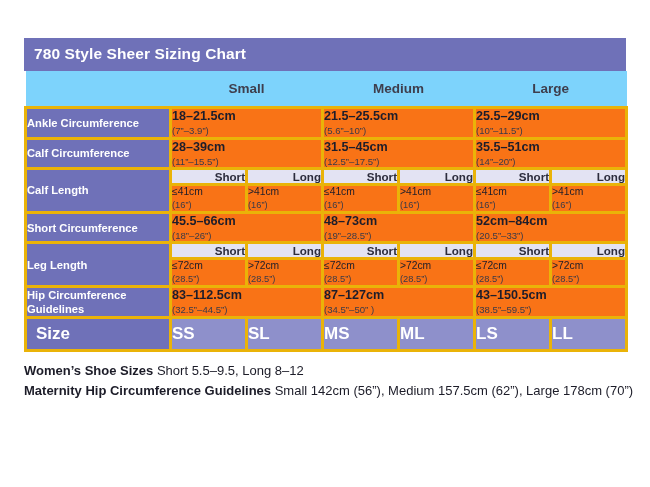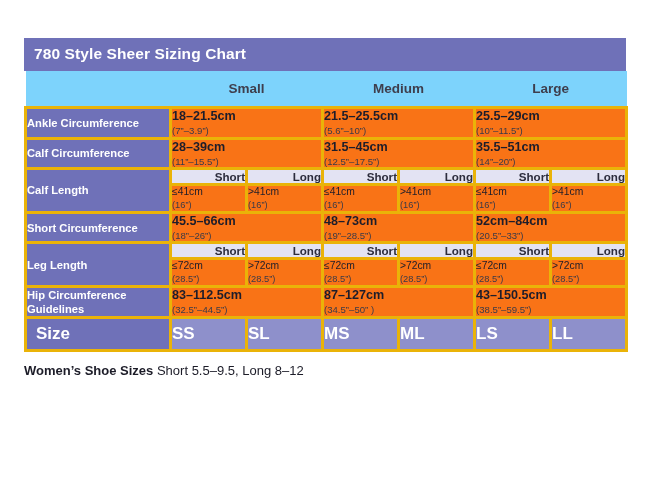--- a/index.html
+++ b/index.html
@@ -288,15 +288,19 @@
       </tr>
 
     </tbody>
   </table>
 
   <div class="footnotes">
     <div class="row">
       <span class="lbl">Women’s Shoe Sizes</span>
       <span>Short 5.5–9.5, Long  8–12</span>
     </div>
+    <div class="row">
+      <span class="lbl">Maternity Hip Circumference Guidelines</span>
+      <span>Small 142cm (56”), Medium 157.5cm (62”), Large 178cm (70”)</span>
+    </div>
   </div>
 
 </div>
 
 </body></html>

